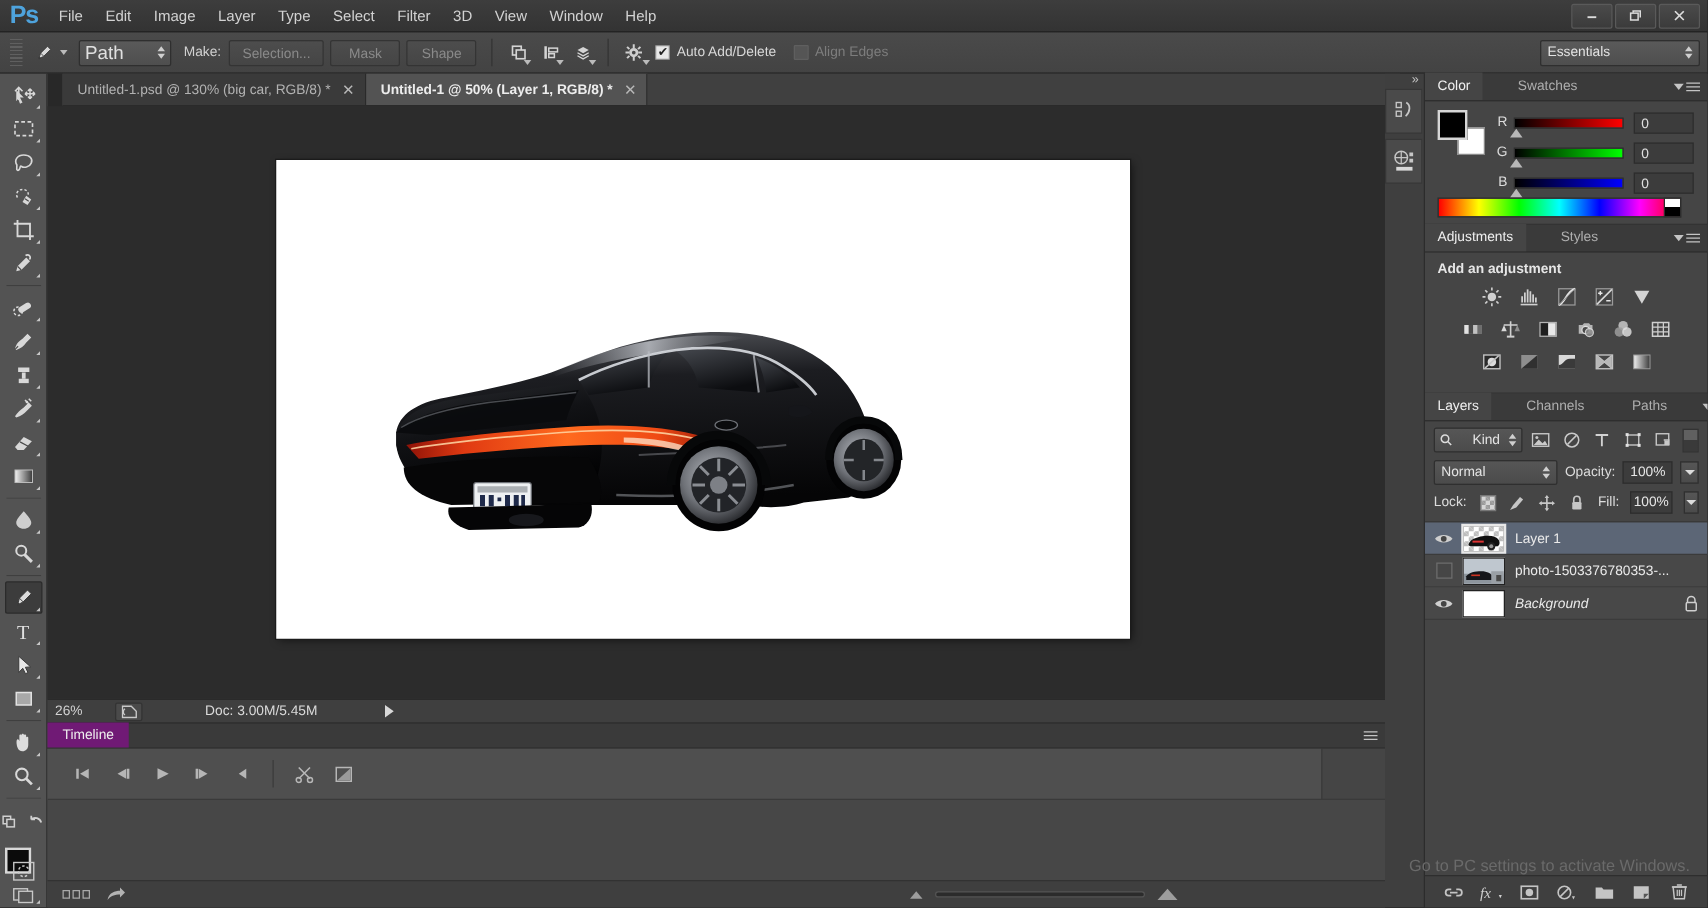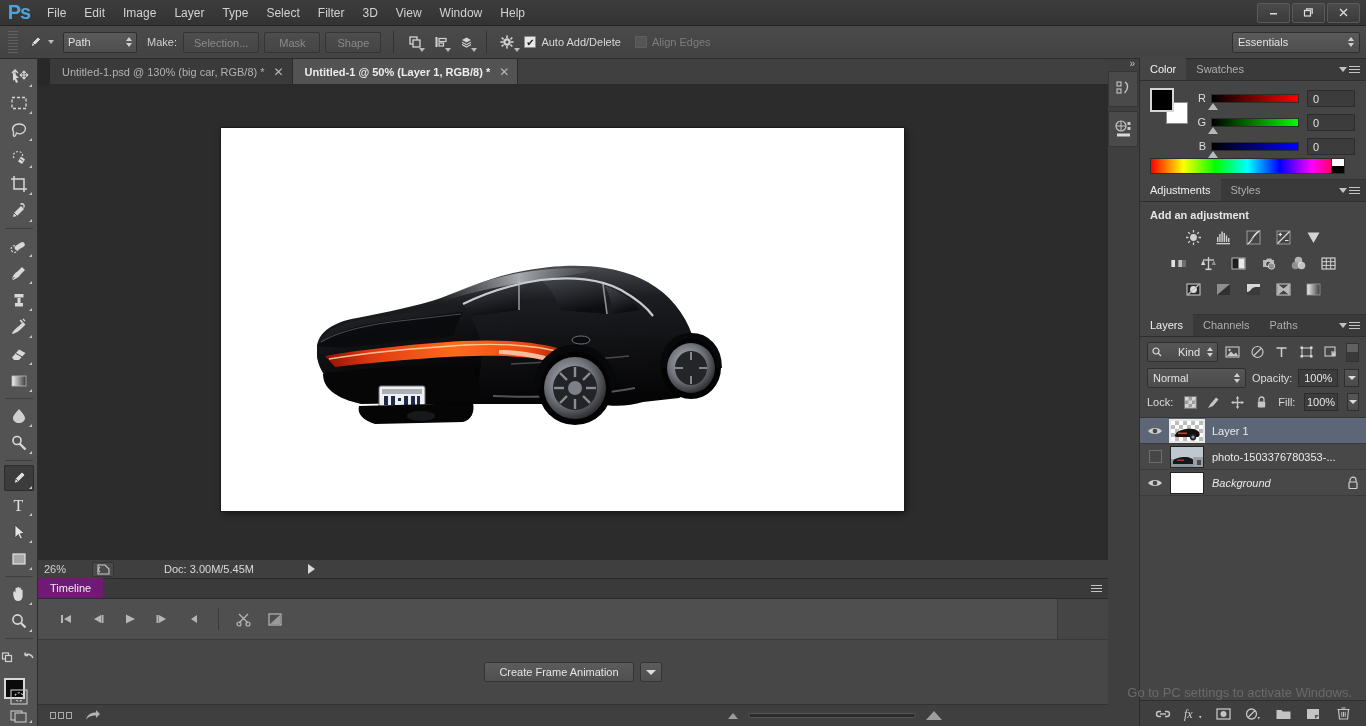--- a/index.html
+++ b/index.html
@@ -50,21 +50,21 @@
   #opt-grip { width: 10px; height: 22px; background:
     repeating-linear-gradient(to bottom, #6a6a6a 0 1px, transparent 1px 3px);
     margin: 0 4px; opacity: .7; }
   .opt-tool-icon {
     width: 26px; height: 24px; display:flex; align-items:center; justify-content:center;
   }
   .tiny-caret { width:0;height:0;border-left:3px solid transparent;border-right:3px solid transparent;border-top:4px solid #bbb; }
   .opt-select {
     height: 21px; min-width: 70px; background: linear-gradient(#5a5a5a,#4e4e4e);
     border: 1px solid #2f2f2f; border-radius: 2px; color: #e0e0e0;
-    display: flex; align-items: center; padding: 0 4px; font-size: 11px;
+    display: flex; align-items: center; padding: 0 4px; font-size: 15px;
     justify-content: space-between; margin-right: 8px;
   }
   .spin { display:flex; flex-direction:column; gap:2px; margin-left:6px; }
   .spin i { width:0;height:0;border-left:3px solid transparent;border-right:3px solid transparent; }
   .spin i.up { border-bottom:4px solid #cfcfcf; }
   .spin i.dn { border-top:4px solid #cfcfcf; }
   .opt-label { margin: 0 6px 0 2px; color: #d0d0d0; font-size: 11px; }
   .opt-btn {
     height: 21px; padding: 0 10px; line-height: 20px;
     background: linear-gradient(#4d4d4d,#454545);
@@ -189,21 +189,21 @@
   }
   .dock-icon {
     width: 30px; height: 36px; margin-bottom: 4px; display:flex; align-items:center; justify-content:center;
     background:#4a4a4a; border:1px solid #363636; color:#c6c6c6;
   }
   #dock-collapse { position:absolute; right:4px; top:-1px; color:#c0c0c0; font-size:10px; }
 
   #right-panels { position: absolute; left: 1140px; top: 59px; width: 226px; height: 667px; background:#454545; }
 
   .panel { background:#454545; }
-  .panel-tabs { height: 22px; background:#3a3a3a; display:flex; align-items:flex-end; border-bottom:1px solid #2e2e2e; }
+  .panel-tabs { height: 22px; background:#3a3a3a; display:flex; align-items:flex-end; border-bottom:1px solid #2e2e2e;gap:18px; }
   .panel-tab { height:22px; padding: 0 10px; line-height:22px; font-size:11px; color:#aeaeae; }
   .panel-tab.active { background:#454545; color:#f0f0f0; }
   .panel-menu { margin-left:auto; margin-right:6px; align-self:center; display:flex; align-items:center; gap:2px; }
   .panel-menu .carat { width:0;height:0;border-left:4px solid transparent;border-right:4px solid transparent;border-top:5px solid #c4c4c4; }
   .panel-menu .lines { display:flex;flex-direction:column;gap:2px; }
   .panel-menu .lines i { display:block;width:11px;height:1px;background:#c4c4c4; }
 
   
   #color-panel-body { height: 98px; padding: 7px 8px 0 10px; position: relative; }
   #color-swatches { position:relative; width:36px; height:34px; float:left; margin-right: 8px; }
@@ -800,26 +800,20 @@
         </div>
         <div class="tp-btn">
           <svg width="16" height="15" viewBox="0 0 16 15">
             <rect x="2" y="2" width="12" height="11" fill="none" stroke="#b6b6b6" stroke-width="1.2"></rect>
             <path d="M2.8 12.2 L13.2 2.8 L13.2 12.2 Z" fill="#9a9a9a"></path>
           </svg>
         </div>
       </div>
       <div id="transport-right"></div>
 
-      <div id="create-anim-row">
-        <div id="create-anim-btn">Create Frame Animation</div>
-        <div id="create-anim-caret">
-          <span style="width:0;height:0;border-left:5px solid transparent;border-right:5px solid transparent;border-top:5px solid #dcdcdc;display:block"></span>
-        </div>
-      </div>
 
       <div id="timeline-footer">
         <div id="tf-left">
           <span id="frames-glyph">
               <i></i>
               <i></i>
               <i></i>
             </span>
           <span>
             <svg width="17" height="13" viewBox="0 0 17 13">

